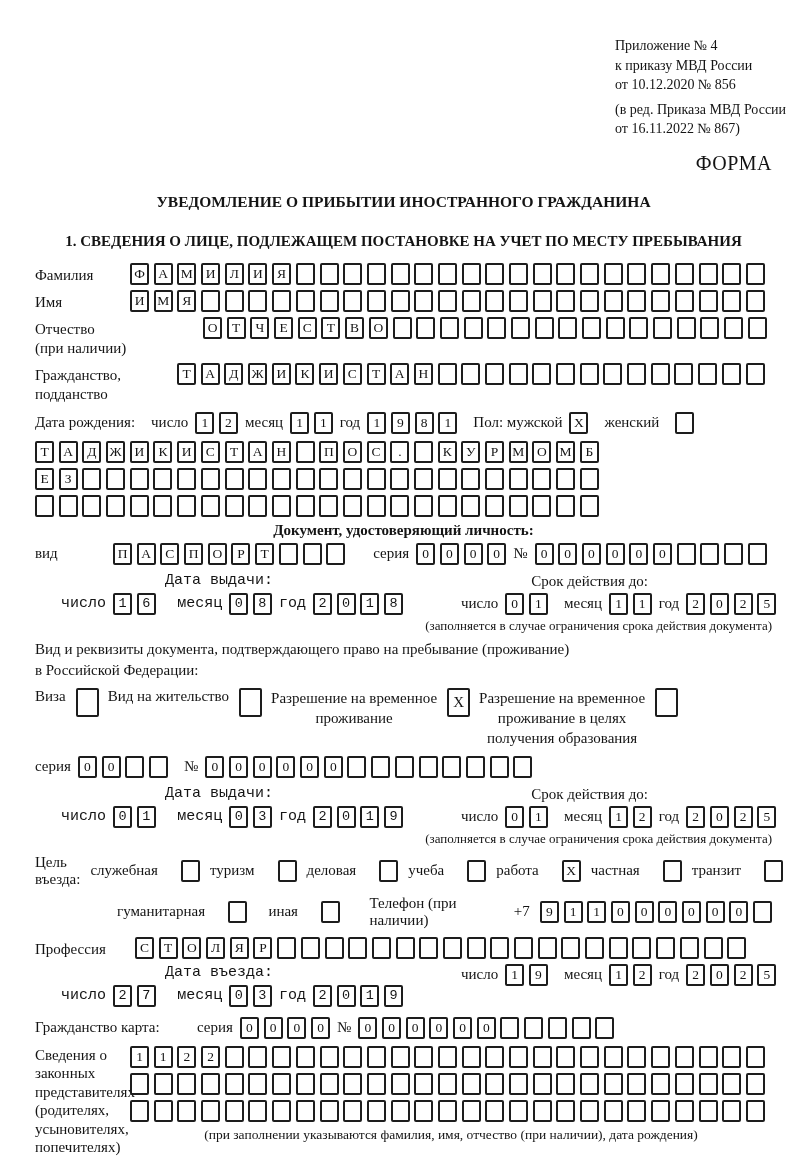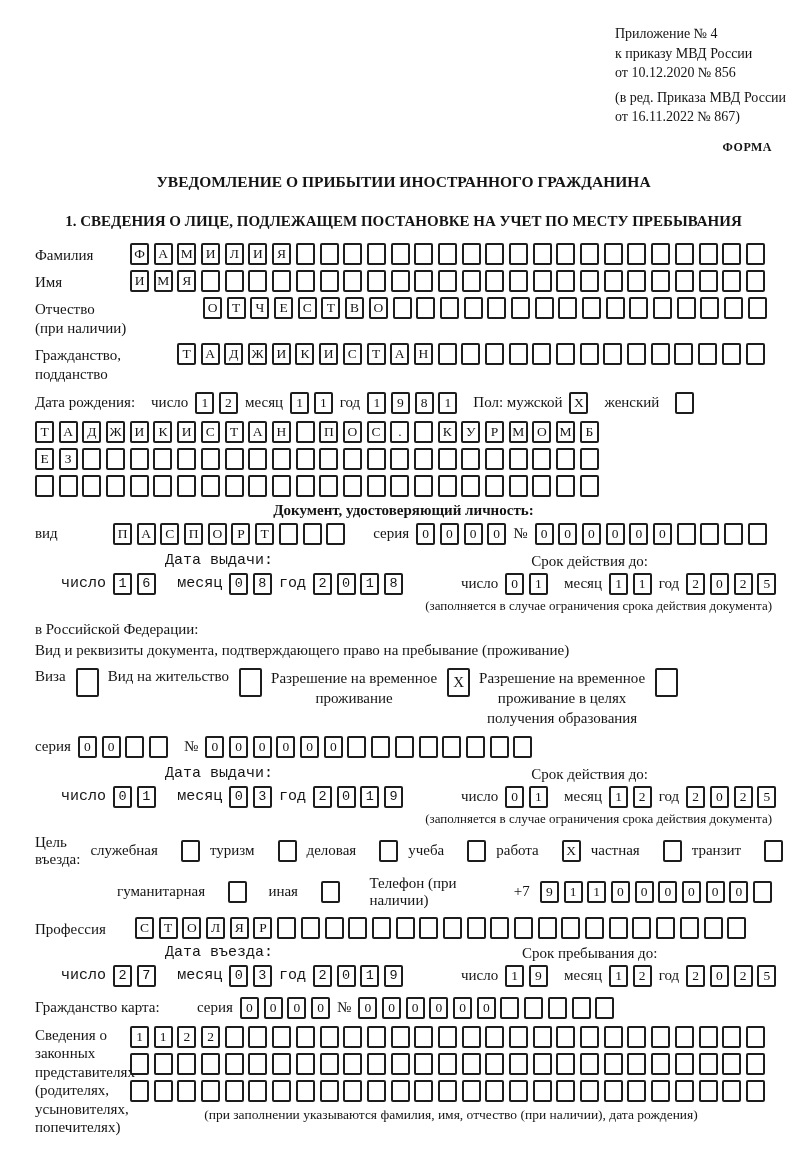--- a/index.html
+++ b/index.html
@@ -1,24 +1,24 @@
 <!DOCTYPE html>
 <html><head>
 <meta charset="utf-8">
 <style>
   html,body{margin:0;padding:0;}
   body{
     width:800px;height:1163px;overflow:hidden;background:#ffffff;color:#141414;
     font-family:"Liberation Serif","DejaVu Serif",serif;font-size:15px;
   }
-  .page{padding:24px 28px 0 35px;box-sizing:border-box;width:800px;height:1163px;}
+  .page{padding:36px 28px 0 35px;box-sizing:border-box;width:800px;height:1163px;}
   
   .hdr{margin-left:580px;width:210px;font-size:14px;line-height:19.5px;}
   .hdr .amend0{margin-top:5px;}
-  .forma{text-align:right;font-weight:bold;font-size:12px;margin-top:13px;letter-spacing:.5px;}
+  .forma{text-align:right;font-weight:normal;font-size:20px;margin-top:13px;letter-spacing:.5px;}
   
   .title{text-align:center;font-weight:bold;font-size:15.5px;margin-top:15px;line-height:23px;}
   .title-blank{display:inline-block;width:52px;border-bottom:2px solid #333;margin-left:10px;}
   .sec{font-weight:bold;font-size:15px;margin-top:20px;margin-bottom:13px;text-align:center;}
   
   .cells{display:inline-flex;gap:4.7px;flex-wrap:nowrap;}
   .cell{
     flex:0 0 auto;width:19px;height:22px;box-sizing:border-box;border:2px solid #1d1d1d;
     border-radius:2px;display:flex;align-items:center;justify-content:center;
     font-size:13.5px;background:#fff;
@@ -402,22 +402,22 @@
             <span class="cell">2</span>
             <span class="cell">0</span>
             <span class="cell">2</span>
             <span class="cell">5</span>
           </span>
       </div>
     </div>
   </div>
   <div class="note">(заполняется в случае ограничения срока действия документа)</div>
 
+  <div class="intro">Вид и реквизиты документа, подтверждающего право на пребывание (проживание)</div>
   <div class="intro">в Российской Федерации:</div>
-  <div class="intro">Вид и реквизиты документа, подтверждающего право на пребывание (проживание)</div>
 
   <div class="permits">
     <div class="popt">
       <span>Виза</span>
       <span class="cells big">
           <span class="cell"></span>
         </span>
     </div>
     <div class="popt">
       <span>Вид на жительство</span>
@@ -651,21 +651,20 @@
         <span>год</span>
         <span class="cells">
             <span class="cell">2</span>
             <span class="cell">0</span>
             <span class="cell">1</span>
             <span class="cell">9</span>
           </span>
       </div>
     </div>
     <div class="dcol-r">
-      <div class="dhead">Срок пребывания до:</div>
       <div class="dline" style="padding-left:58px;">
         <span>число</span>
         <span class="cells">
             <span class="cell">1</span>
             <span class="cell">9</span>
           </span>
         <span class="gap-s"></span>
         <span>месяц</span>
         <span class="cells">
             <span class="cell">1</span>

